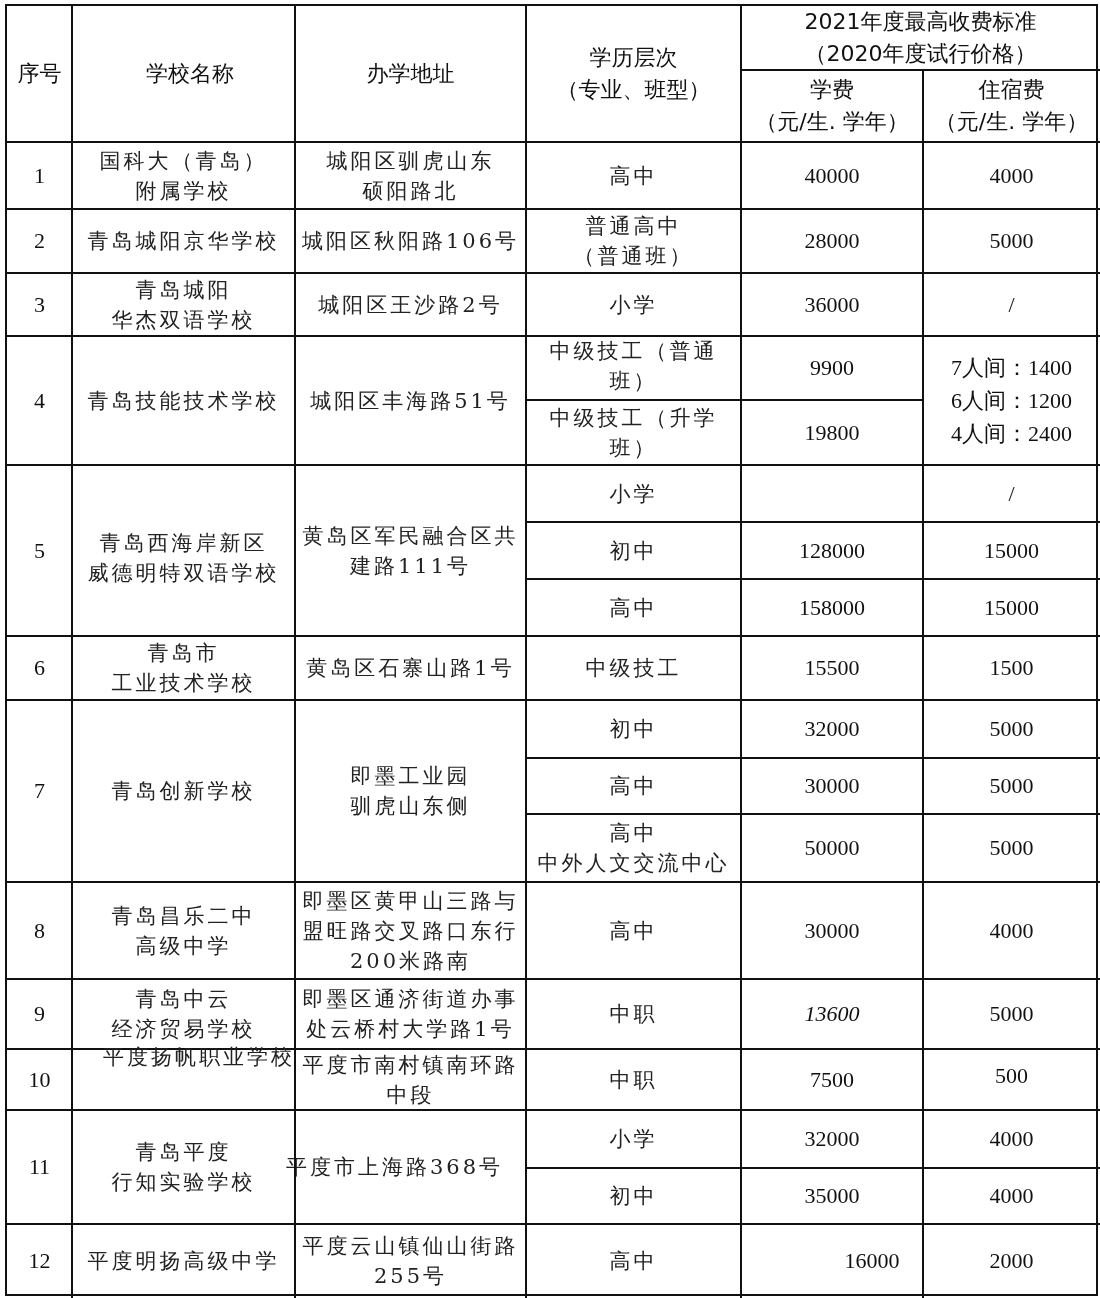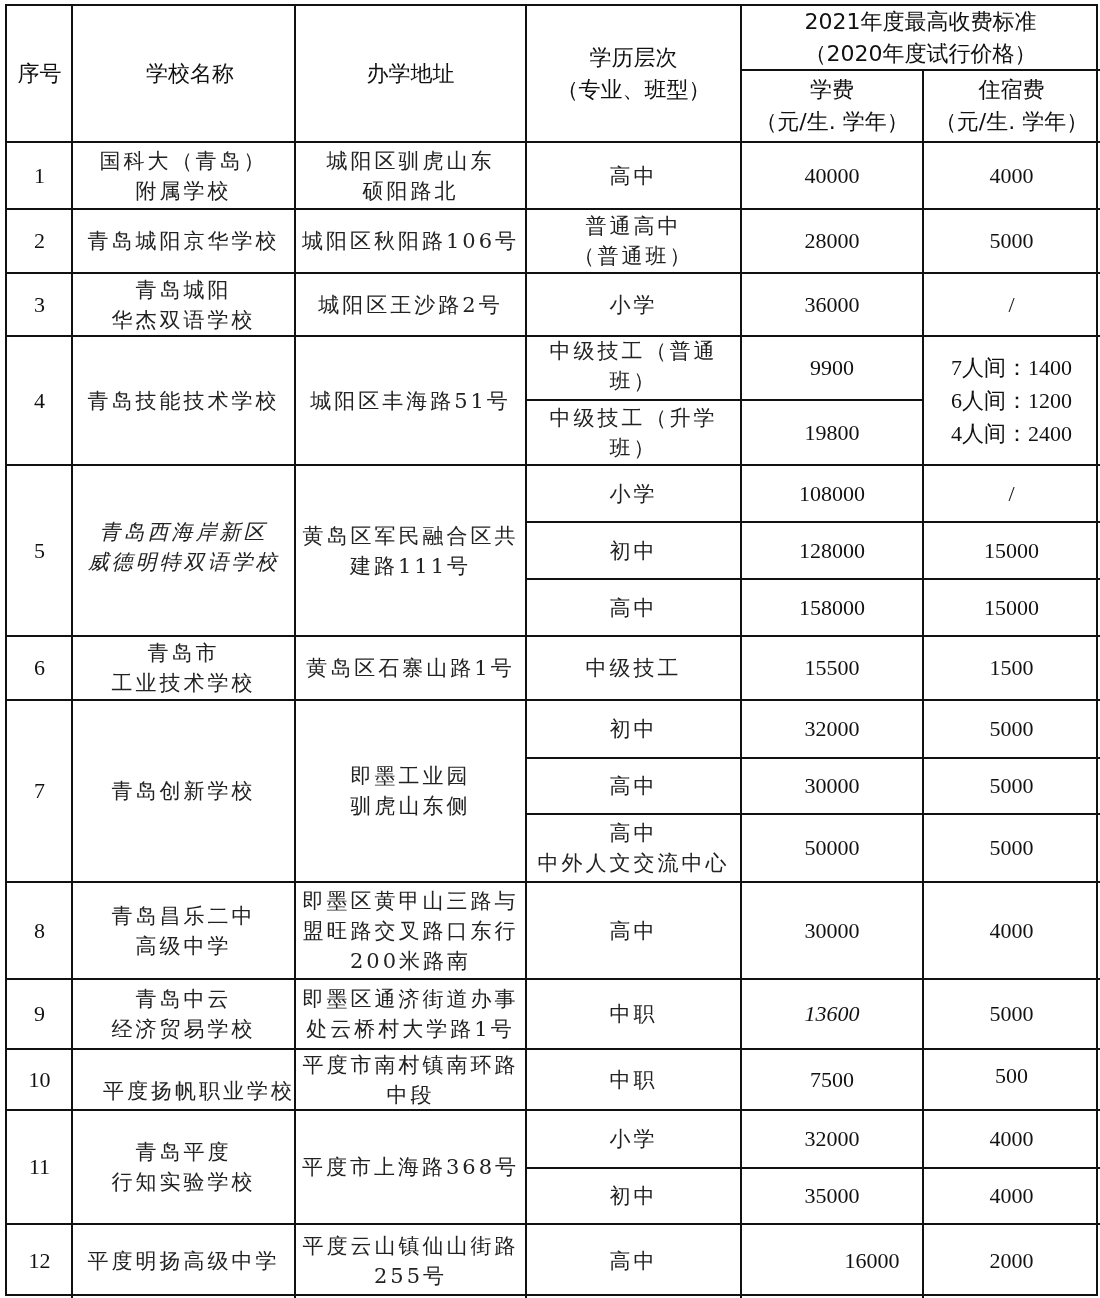--- a/index.html
+++ b/index.html
@@ -91,26 +91,25 @@
     <div class="cell dorm" style="left: 916px; top: 330px; width: 177px; height: 129px; white-space: pre-line;">7人间：1400
 6人间：1200
 4人间：2400</div>
     <div class="vline" style="left: 64px; top: 330px; height: 129px;"></div>
     <div class="vline" style="left: 287px; top: 330px; height: 129px;"></div>
     <div class="vline" style="left: 518px; top: 330px; height: 129px;"></div>
     <div class="vline" style="left: 733px; top: 330px; height: 129px;"></div>
     <div class="vline" style="left: 915px; top: 330px; height: 129px;"></div>
     <div class="hline" style="left: 0px; top: 458px; width: 1093px;"></div>
     <div class="cell num" style="left: 0px; top: 459px; width: 65px; height: 171px; white-space: pre-line;">5</div>
-    <div class="cell txt" style="left: 65px; top: 455px; width: 223px; height: 171px; white-space: pre-line; font-style: italic;">青岛西海岸新区
+    <div class="cell txt" style="left: 65px; top: 466px; width: 223px; height: 171px; white-space: pre-line;">青岛西海岸新区
 威德明特双语学校</div>
     <div class="cell txt" style="left: 288px; top: 459px; width: 231px; height: 171px; white-space: pre-line;">黄岛区军民融合区共
 建路111号</div>
     <div class="cell txt" style="left: 519px; top: 459px; width: 215px; height: 57px; white-space: pre-line;">小学</div>
-    <div class="cell num" style="left: 734px; top: 459px; width: 182px; height: 57px; white-space: pre-line;">108000</div>
     <div class="cell num" style="left: 916px; top: 459px; width: 177px; height: 57px; white-space: pre-line;">/</div>
     <div class="cell txt" style="left: 519px; top: 516px; width: 215px; height: 57px; white-space: pre-line;">初中</div>
     <div class="cell num" style="left: 734px; top: 516px; width: 182px; height: 57px; white-space: pre-line;">128000</div>
     <div class="cell num" style="left: 916px; top: 516px; width: 177px; height: 57px; white-space: pre-line;">15000</div>
     <div class="hline" style="left: 519px; top: 515px; width: 574px;"></div>
     <div class="cell txt" style="left: 519px; top: 573px; width: 215px; height: 57px; white-space: pre-line;">高中</div>
     <div class="cell num" style="left: 734px; top: 573px; width: 182px; height: 57px; white-space: pre-line;">158000</div>
     <div class="cell num" style="left: 916px; top: 573px; width: 177px; height: 57px; white-space: pre-line;">15000</div>
     <div class="hline" style="left: 519px; top: 572px; width: 574px;"></div>
     <div class="vline" style="left: 64px; top: 459px; height: 171px;"></div>
@@ -177,36 +176,36 @@
     <div class="cell txt" style="left: 519px; top: 973px; width: 215px; height: 70px; white-space: pre-line;">中职</div>
     <div class="cell num" style="left: 734px; top: 973px; width: 182px; height: 70px; white-space: pre-line; font-style: italic;">13600</div>
     <div class="cell num" style="left: 916px; top: 973px; width: 177px; height: 70px; white-space: pre-line;">5000</div>
     <div class="vline" style="left: 64px; top: 973px; height: 70px;"></div>
     <div class="vline" style="left: 287px; top: 973px; height: 70px;"></div>
     <div class="vline" style="left: 518px; top: 973px; height: 70px;"></div>
     <div class="vline" style="left: 733px; top: 973px; height: 70px;"></div>
     <div class="vline" style="left: 915px; top: 973px; height: 70px;"></div>
     <div class="hline" style="left: 0px; top: 1042px; width: 1093px;"></div>
     <div class="cell num" style="left: 0px; top: 1043px; width: 65px; height: 61px; white-space: pre-line;">10</div>
-    <div class="cell txt" style="left: 65px; top: 1047px; width: 223px; height: 76px; white-space: pre-line; padding-left: 31px;">平度扬帆职业学校</div>
+    <div class="cell txt" style="left: 65px; top: 1013px; width: 223px; height: 76px; white-space: pre-line; padding-left: 31px;">平度扬帆职业学校</div>
     <div class="cell txt" style="left: 288px; top: 1043px; width: 231px; height: 61px; white-space: pre-line;">平度市南村镇南环路
 中段</div>
     <div class="cell txt" style="left: 519px; top: 1043px; width: 215px; height: 61px; white-space: pre-line;">中职</div>
     <div class="cell num" style="left: 734px; top: 1043px; width: 182px; height: 61px; white-space: pre-line;">7500</div>
     <div class="cell num" style="left: 916px; top: 1043px; width: 177px; height: 54px; white-space: pre-line;">500</div>
     <div class="vline" style="left: 64px; top: 1043px; height: 61px;"></div>
     <div class="vline" style="left: 287px; top: 1043px; height: 61px;"></div>
     <div class="vline" style="left: 518px; top: 1043px; height: 61px;"></div>
     <div class="vline" style="left: 733px; top: 1043px; height: 61px;"></div>
     <div class="vline" style="left: 915px; top: 1043px; height: 61px;"></div>
     <div class="hline" style="left: 0px; top: 1103px; width: 1093px;"></div>
     <div class="cell num" style="left: 0px; top: 1104px; width: 65px; height: 114px; white-space: pre-line;">11</div>
     <div class="cell txt" style="left: 65px; top: 1104px; width: 223px; height: 114px; white-space: pre-line;">青岛平度
 行知实验学校</div>
-    <div class="cell txt" style="left: 288px; top: 1104px; width: 231px; height: 114px; white-space: pre-line;">平度市上海路368号</div>
+    <div class="cell txt" style="left: 272px; top: 1104px; width: 231px; height: 114px; white-space: pre-line;">平度市上海路368号</div>
     <div class="cell txt" style="left: 519px; top: 1104px; width: 215px; height: 58px; white-space: pre-line;">小学</div>
     <div class="cell num" style="left: 734px; top: 1104px; width: 182px; height: 58px; white-space: pre-line;">32000</div>
     <div class="cell num" style="left: 916px; top: 1104px; width: 177px; height: 58px; white-space: pre-line;">4000</div>
     <div class="cell txt" style="left: 519px; top: 1162px; width: 215px; height: 56px; white-space: pre-line;">初中</div>
     <div class="cell num" style="left: 734px; top: 1162px; width: 182px; height: 56px; white-space: pre-line;">35000</div>
     <div class="cell num" style="left: 916px; top: 1162px; width: 177px; height: 56px; white-space: pre-line;">4000</div>
     <div class="hline" style="left: 519px; top: 1161px; width: 574px;"></div>
     <div class="vline" style="left: 64px; top: 1104px; height: 114px;"></div>
     <div class="vline" style="left: 287px; top: 1104px; height: 114px;"></div>
     <div class="vline" style="left: 518px; top: 1104px; height: 114px;"></div>

